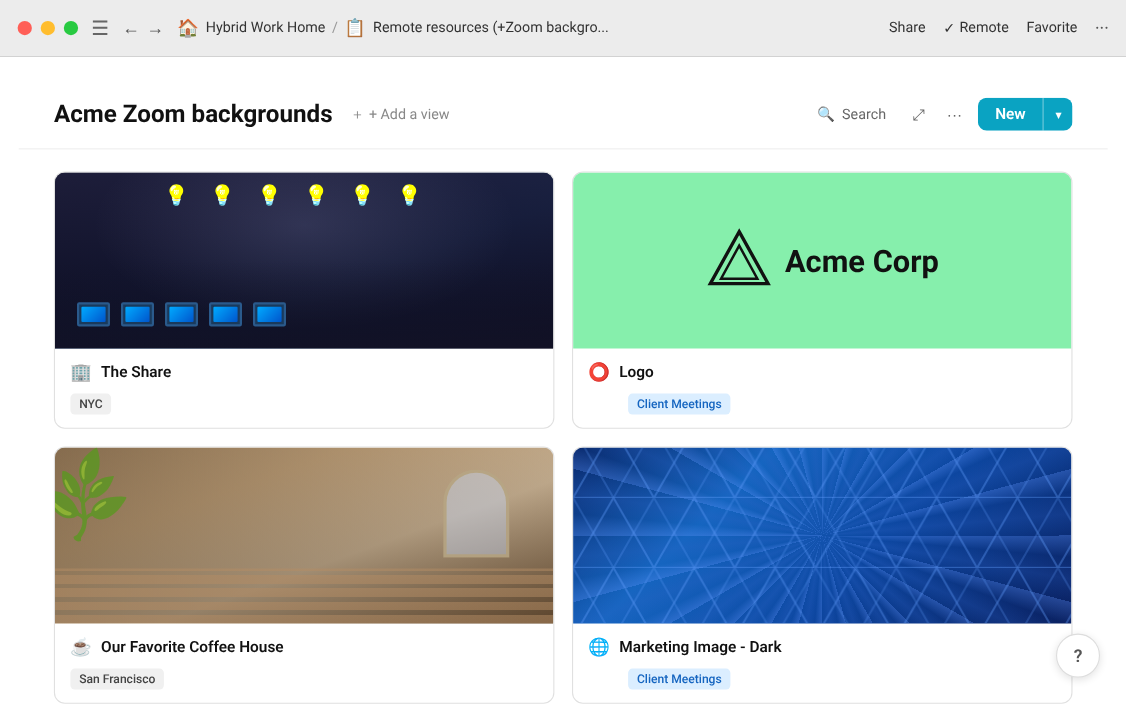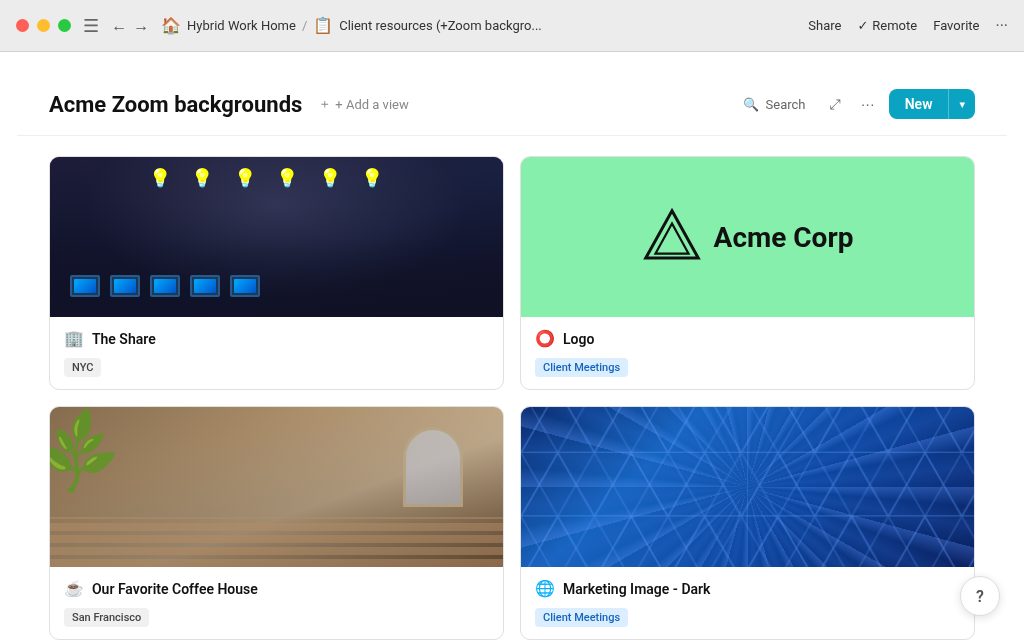--- a/index.html
+++ b/index.html
@@ -374,20 +374,21 @@
       background: #f0f0f0;
       color: #444;
       font-size: 11px;
       font-weight: 500;
       padding: 3px 8px;
       border-radius: 4px;
     }
     .tag-blue {
       background: #dbeeff;
       color: #1565c0;
+      margin-left: 36px;
     }
 
     
     .help-btn {
       position: fixed;
       bottom: 24px;
       right: 24px;
       width: 40px;
       height: 40px;
       border-radius: 50%;
@@ -415,21 +416,21 @@
   <span class="titlebar-menu">☰</span>
   <div class="nav-arrows">
     <button class="nav-arrow">←</button>
     <button class="nav-arrow">→</button>
   </div>
   <div class="breadcrumb">
     <span class="breadcrumb-icon">🏠</span>
     <span style="cursor:pointer;">Hybrid Work Home</span>
     <span class="breadcrumb-sep">/</span>
     <span class="breadcrumb-icon">📋</span>
-    <span style="cursor:pointer;">Client resources (+Zoom backgro...</span>
+    <span style="cursor:pointer;">Remote resources (+Zoom backgro...</span>
   </div>
   <div class="titlebar-actions">
     <button class="titlebar-btn">Share</button>
     <div class="updates">
       <span class="check-icon">✓</span>
       <button class="titlebar-btn">Remote</button>
     </div>
     <button class="titlebar-btn">Favorite</button>
     <span class="more-dots">···</span>
   </div>

